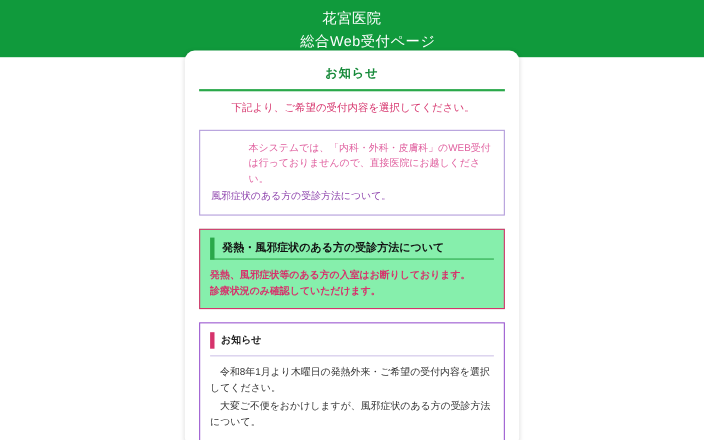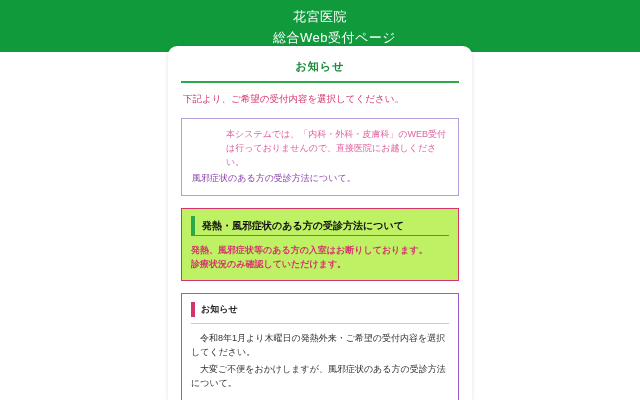--- a/index.html
+++ b/index.html
@@ -61,20 +61,21 @@
     font-weight: bold;
     padding: 3px 0 7px 0;
     border-bottom: 2px solid #2aa84a;
     letter-spacing: 1px;
   }
   .lead {
     color: #d6336c;
     font-size: 9.5px;
     margin: 9px 0 0 2px;
     line-height: 14px;
+    text-align: center;
   }
   .box {
     box-sizing: border-box;
     margin-top: 12px;
     padding: 8px 10px;
   }
   .box-violet {
     border: 1px solid #b39ddb;
     background: #ffffff;
   }
@@ -83,21 +84,21 @@
     color: #8e44ad;
     font-size: 9px;
     line-height: 14px;
   }
   .box-violet p.pink {
     color: #e0609f;
     margin-left: 34px;
   }
   .box-fever {
     border: 1px solid #d6336c;
-    background: #bef264;
+    background: #86efac;
     padding: 7px 9px 9px 9px;
     margin-top: 12px;
   }
   .fever-title {
     font-size: 10px;
     font-weight: bold;
     color: #111111;
     border-left: 4px solid #2aa84a;
     padding: 2px 0 2px 7px;
     border-bottom: 1px solid #2aa84a;

